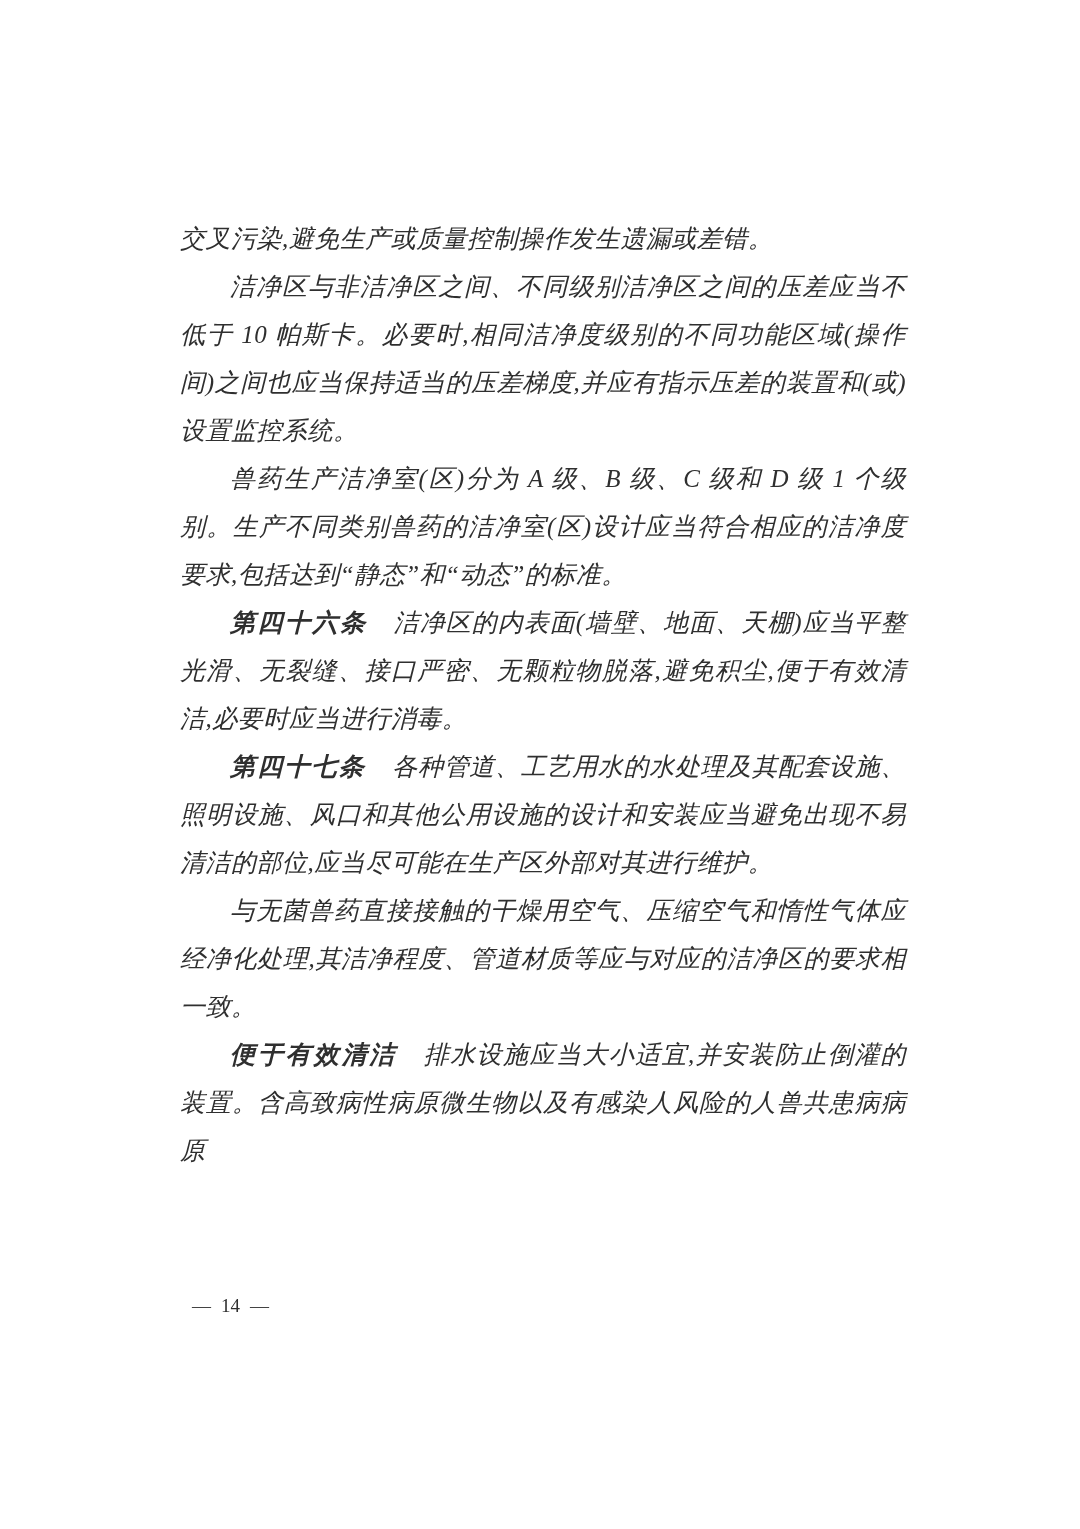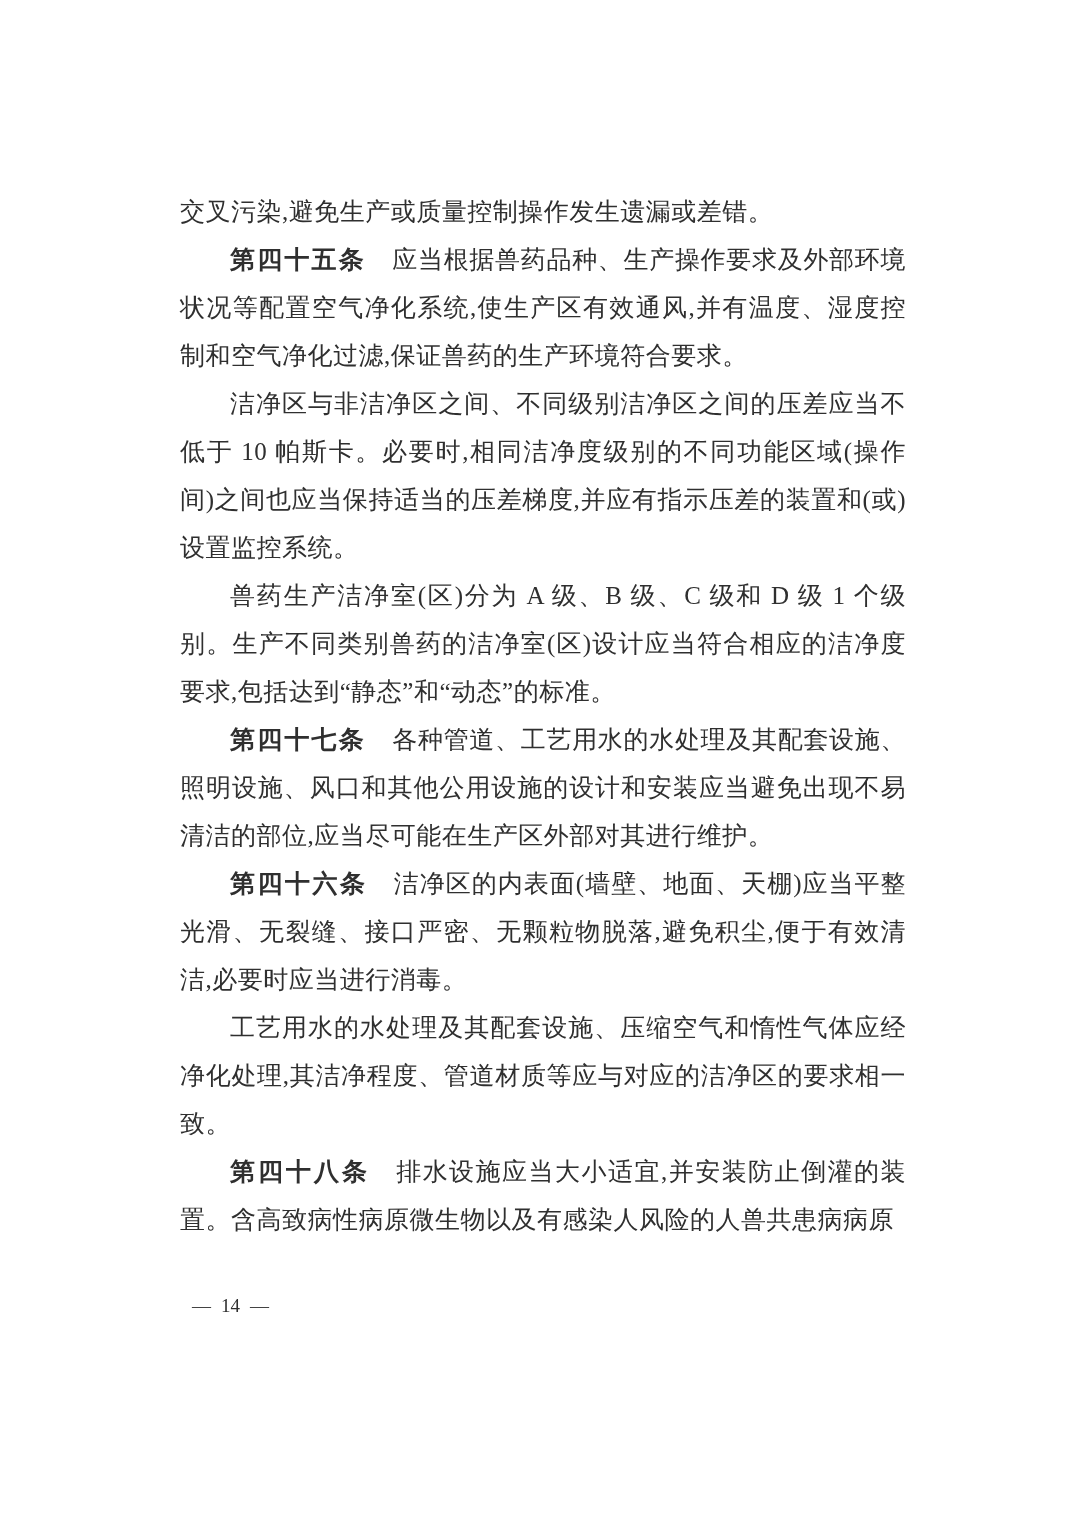--- a/index.html
+++ b/index.html
@@ -12,22 +12,23 @@
     width: 1080px;
     height: 1529px;
     background: #ffffff;
     overflow: hidden;
     font-family: "Liberation Serif", "DejaVu Serif", serif;
     color: #2f2f2f;
   }
   .text-block {
     position: absolute;
     left: 180px;
-    top: 188px;
+    top: 215px;
     width: 726px;
+    font-style: italic;
   }
   .text-block p {
     margin: 0;
     font-size: 25px;
     line-height: 48px;
     text-align: justify;
     text-justify: inter-ideograph;
     letter-spacing: 0.5px;
     word-break: break-all;
   }
@@ -55,26 +56,25 @@
     color: #3a3a3a;
   }
 </style>
 </head>
 <body>
 
 <div class="page">
 
   <div class="text-block" id="text-block">
       <p class="continuation">交叉污染,避免生产或质量控制操作发生遗漏或差错。</p>
-      <p class="indent"><b class="article-heading">第四十五条</b>应当根据兽药品种、生产操作要求及外部环境状况等配置空气净化系统,使生产区有效通风,并有温度、湿度控制和空气净化过滤,保证兽药的生产环境符合要求。</p>
       <p class="indent">洁净区与非洁净区之间、不同级别洁净区之间的压差应当不低于 10 帕斯卡。必要时,相同洁净度级别的不同功能区域(操作间)之间也应当保持适当的压差梯度,并应有指示压差的装置和(或)设置监控系统。</p>
       <p class="indent">兽药生产洁净室(区)分为 A 级、B 级、C 级和 D 级 1 个级别。生产不同类别兽药的洁净室(区)设计应当符合相应的洁净度要求,包括达到“静态”和“动态”的标准。</p>
+      <p class="indent"><b class="article-heading">第四十六条</b>洁净区的内表面(墙壁、地面、天棚)应当平整光滑、无裂缝、接口严密、无颗粒物脱落,避免积尘,便于有效清洁,必要时应当进行消毒。</p>
       <p class="indent"><b class="article-heading">第四十七条</b>各种管道、工艺用水的水处理及其配套设施、照明设施、风口和其他公用设施的设计和安装应当避免出现不易清洁的部位,应当尽可能在生产区外部对其进行维护。</p>
-      <p class="indent"><b class="article-heading">第四十六条</b>洁净区的内表面(墙壁、地面、天棚)应当平整光滑、无裂缝、接口严密、无颗粒物脱落,避免积尘,便于有效清洁,必要时应当进行消毒。</p>
-      <p class="indent">工艺用水的水处理及其配套设施、压缩空气和惰性气体应经净化处理,其洁净程度、管道材质等应与对应的洁净区的要求相一致。</p>
-      <p class="indent"><b class="article-heading">第四十八条</b>排水设施应当大小适宜,并安装防止倒灌的装置。含高致病性病原微生物以及有感染人风险的人兽共患病病原</p>
+      <p class="indent">与无菌兽药直接接触的干燥用空气、压缩空气和惰性气体应经净化处理,其洁净程度、管道材质等应与对应的洁净区的要求相一致。</p>
+      <p class="indent"><b class="article-heading">便于有效清洁</b>排水设施应当大小适宜,并安装防止倒灌的装置。含高致病性病原微生物以及有感染人风险的人兽共患病病原</p>
     </div>
 
   <div class="footer">
     <span class="dash">—</span><span>14</span><span class="dash">—</span>
   </div>
 
 </div>
 
 </body></html>

